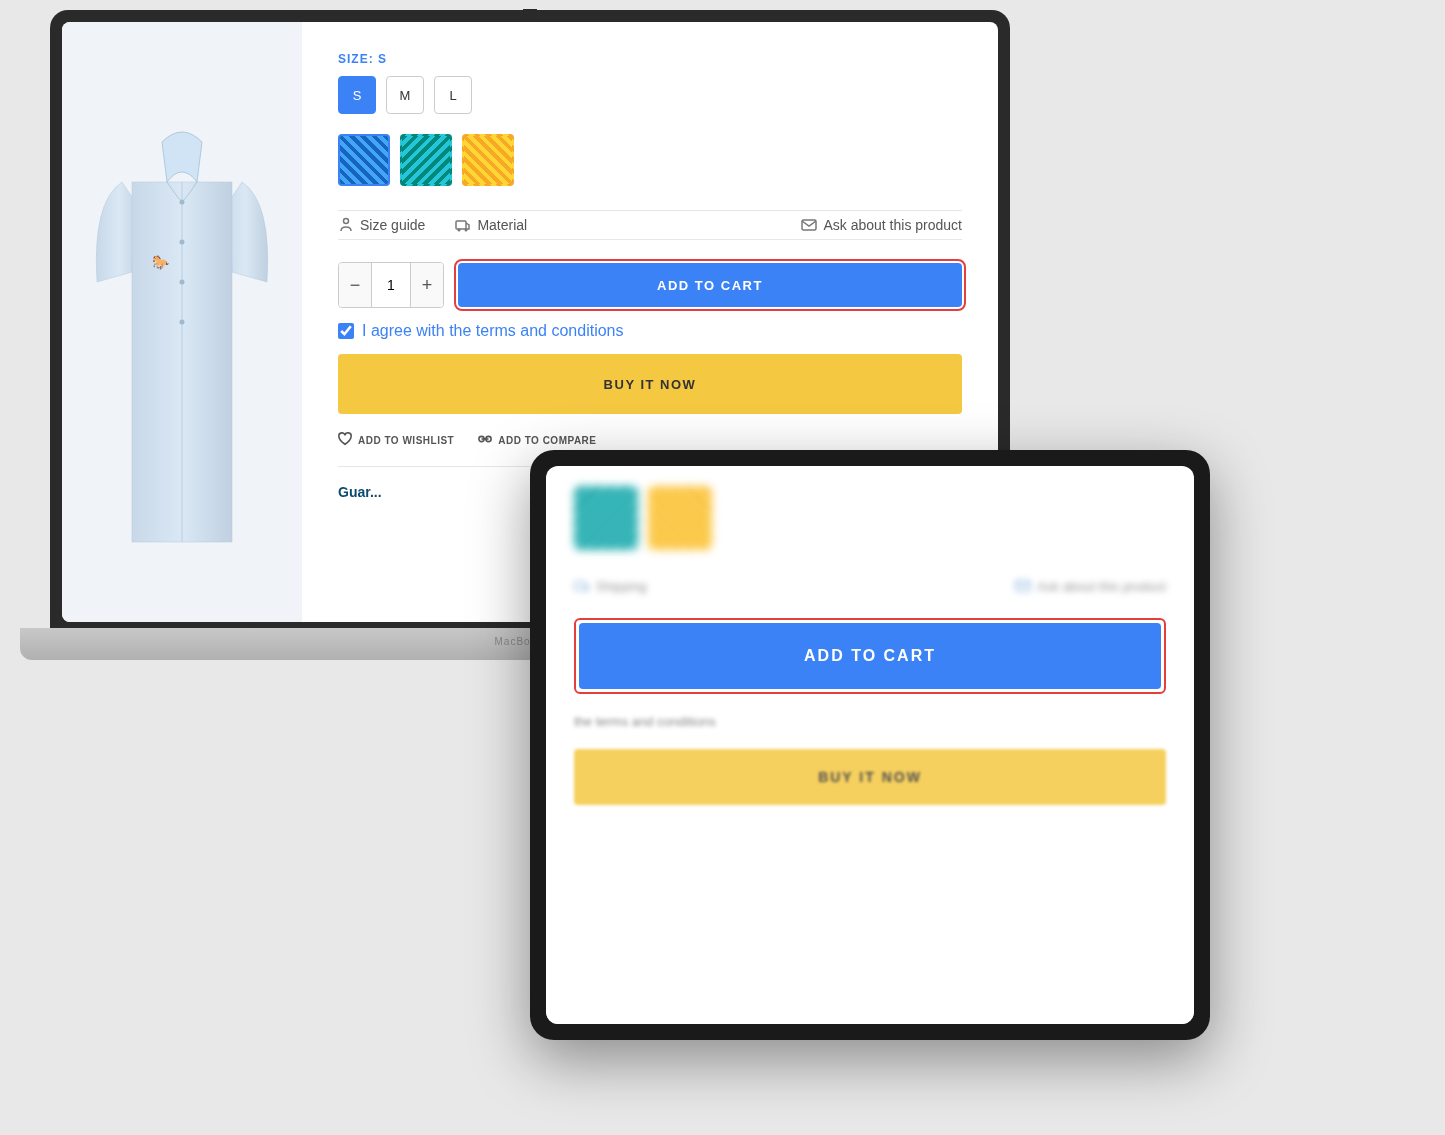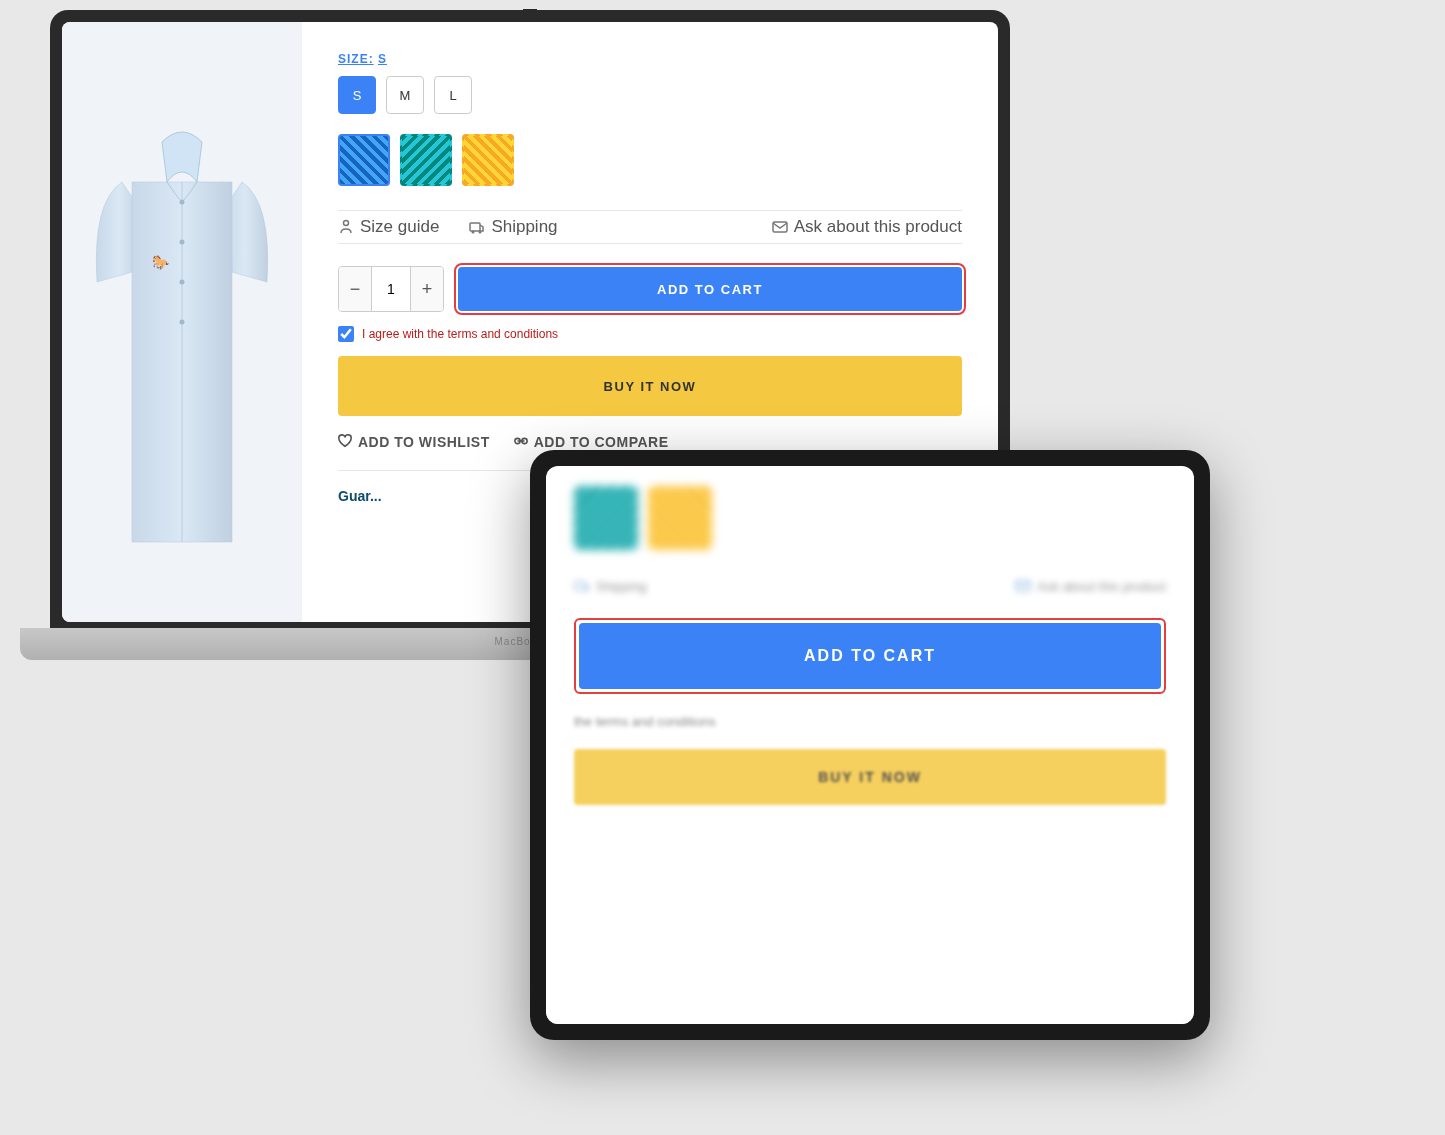--- a/index.html
+++ b/index.html
@@ -112,21 +112,20 @@
       font-weight: 700;
       color: #333;
       letter-spacing: 1px;
       text-transform: uppercase;
       margin-bottom: 10px;
     }
 
     .size-label span {
       color: #3b82f6;
       font-weight: 700;
-      text-decoration: underline;
     }
 
     .size-options {
       display: flex;
       gap: 10px;
     }
 
     .size-btn {
       width: 38px;
       height: 38px;
@@ -204,21 +203,21 @@
       margin-bottom: 22px;
       padding: 6px 0;
       border-top: 1px solid #e5e7eb;
       border-bottom: 1px solid #e5e7eb;
     }
 
     .link-item {
       display: flex;
       align-items: center;
       gap: 6px;
-      font-size: 17px;
+      font-size: 14px;
       color: #555;
       cursor: pointer;
       text-decoration: none;
     }
 
     .link-icon {
       width: 16px;
       height: 16px;
       color: #777;
     }
@@ -287,22 +286,22 @@
     }
 
     .agree-checkbox {
       width: 16px;
       height: 16px;
       accent-color: #3b82f6;
       cursor: pointer;
     }
 
     .agree-label {
-      font-size: 12px;
-      color: #b91c1c;
+      font-size: 16px;
+      color: #3b82f6;
     }
 
     
     .buy-it-now-btn {
       width: 100%;
       height: 60px;
       background: #f5c842;
       border: none;
       border-radius: 4px;
       font-size: 13px;
@@ -316,23 +315,23 @@
     
     .wishlist-compare-row {
       display: flex;
       align-items: center;
       gap: 24px;
       margin-bottom: 20px;
     }
 
     .wc-link {
       display: flex;
-      align-items: flex-start;
+      align-items: flex-end;
       gap: 6px;
-      font-size: 14px;
+      font-size: 10px;
       color: #555;
       cursor: pointer;
       letter-spacing: 0.5px;
       text-transform: uppercase;
       font-weight: 600;
     }
 
     
     .guarantee-section {
       border-top: 1px solid #e5e7eb;
@@ -549,21 +548,21 @@
               </svg>
               <span>Size guide</span>
             </a>
             <a class="link-item">
               <svg class="link-icon" viewBox="0 0 16 16" fill="none" stroke="#777" stroke-width="1.5">
                 <rect x="1" y="4" width="10" height="8" rx="1"></rect>
                 <path d="M 11 6 L 14 8 L 14 12 L 11 12"></path>
                 <circle cx="4" cy="13" r="1.5" fill="#777" stroke="none"></circle>
                 <circle cx="11" cy="13" r="1.5" fill="#777" stroke="none"></circle>
               </svg>
-              <span>Shipping</span>
+              <span>Material</span>
             </a>
             <a class="link-item" style="margin-left: auto;">
               <svg class="link-icon" viewBox="0 0 16 16" fill="none" stroke="#777" stroke-width="1.5">
                 <rect x="1" y="3" width="14" height="10" rx="1.5"></rect>
                 <path d="M 1 4 L 8 9 L 15 4"></path>
               </svg>
               <span>Ask about this product</span>
             </a>
           </div>
 

